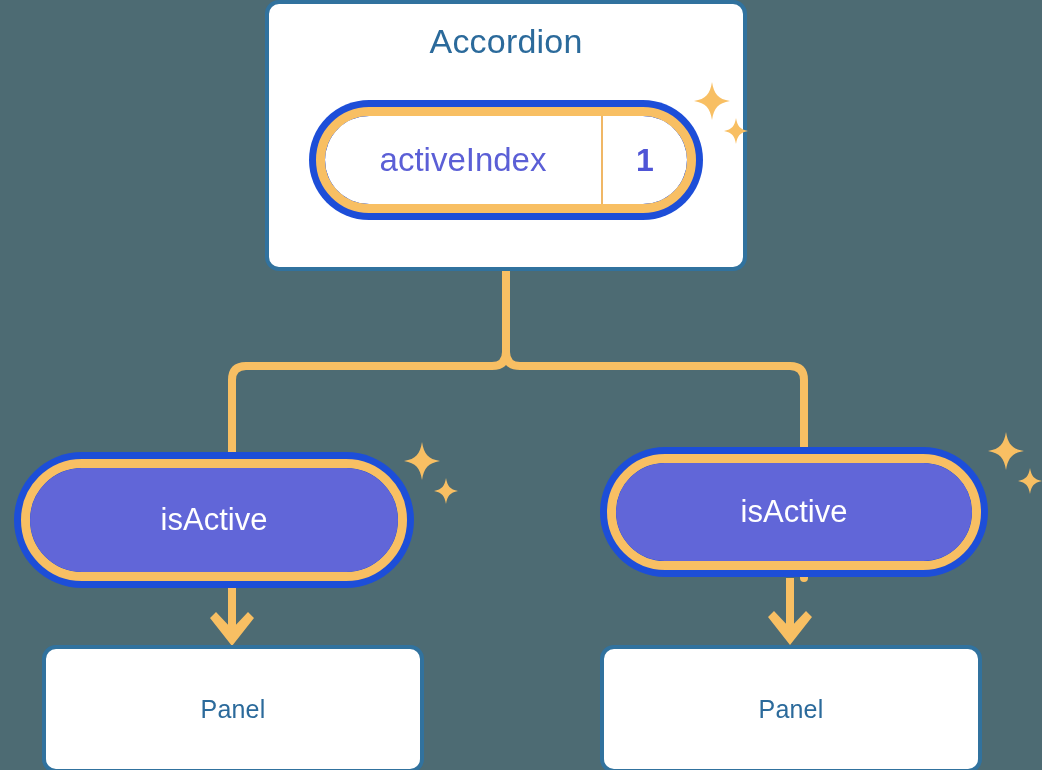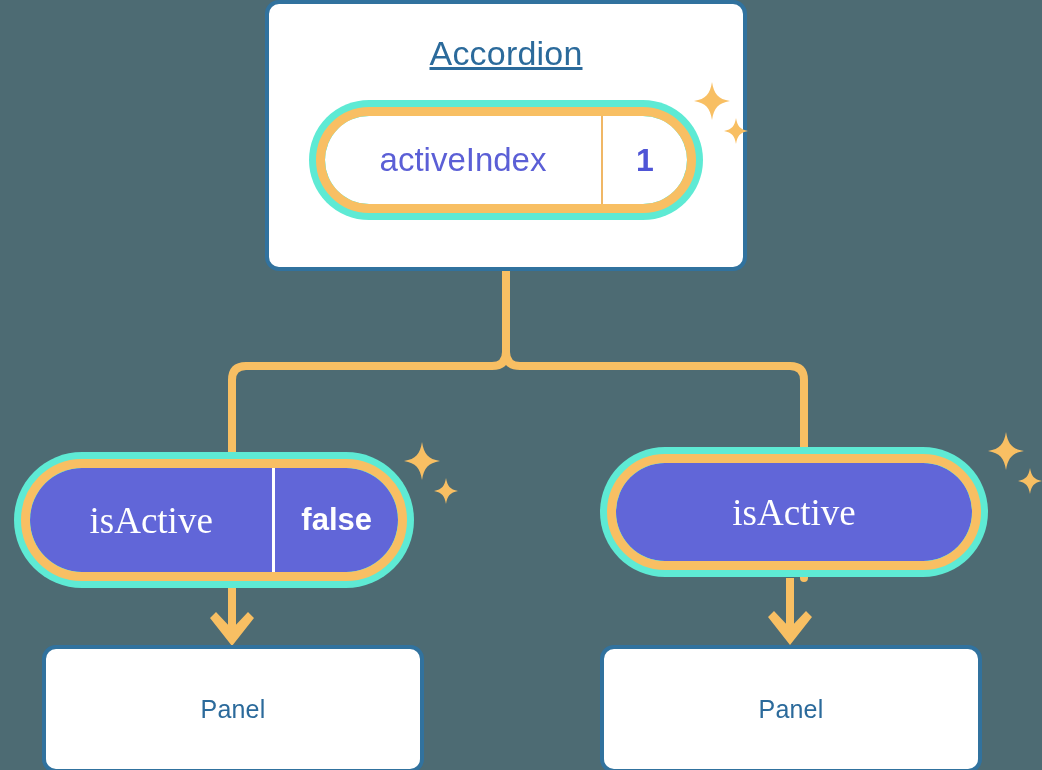--- a/index.html
+++ b/index.html
@@ -50,40 +50,39 @@
 
   #card-accordion {
     left: 265px;
     top: 0px;
     width: 482px;
     height: 271px;
     border-top-left-radius: 14px;
     border-top-right-radius: 14px;
   }
   #card-accordion .card-title {
-    margin-top: 32px;
-    text-decoration: underline;
+    margin-top: 20px;
   }
 
   .panel-card {
     width: 382px;
     height: 128px;
     border-radius: 14px;
     justify-content: center;
   }
   #panel-left  { left: 42px;  top: 645px; }
   #panel-right { left: 600px; top: 645px; }
   .panel-card .card-title { font-size: 25px; }
 
   
   .pill-wrap {
     position: absolute;
     box-sizing: border-box;
     border-radius: 999px;
-    background: #5eead4;              
+    background: #1d4ed8;              
     padding: 7px;
     display: flex;
   }
   .pill-ring {
     flex: 1;
     box-sizing: border-box;
     border-radius: 999px;
     border: 9px solid #f8bf63;        
     display: flex;
     overflow: hidden;
@@ -117,23 +116,22 @@
     font-size: 32px;
     font-weight: bold;
     border-left: 2px solid #f0b765;
   }
 
   
   .pill-solid .pill-body { background: #6166d8; }
   .pill-solid .pill-key {
     flex: 1 1 auto;
     color: #ffffff;
-    font-size: 37px;
+    font-size: 31px;
     padding: 0 24px;
-    font-family: Liberation Serif, serif;
   }
   .pill-solid .pill-val {
     flex: 0 0 auto;
     color: #ffffff;
     font-size: 31px;
     font-weight: bold;
     border-left: 3px solid #ffffff;
     padding: 0 26px;
   }
 
@@ -194,21 +192,20 @@
     <svg viewBox="0 0 62 66" width="62" height="66">
       <path d="M24 0 C26 12 30 17 42 19 C30 21 26 26 24 38 C22 26 18 21 6 19 C18 17 22 12 24 0 Z" fill="#f8bf63"></path>
       <path d="M48 36 C49.4 44 52 47.4 60 49 C52 50.6 49.4 54 48 62 C46.6 54 44 50.6 36 49 C44 47.4 46.6 44 48 36 Z" fill="#f8bf63"></path>
     </svg>
   </div>
 
   <div class="pill-wrap pill-solid" id="pill-left">
     <div class="pill-ring">
       <div class="pill-body">
         <div class="pill-key">isActive</div>
-        <div class="pill-val">false</div>
       </div>
     </div>
   </div>
 
   <div class="sparkle-group" id="sparkles-left">
     <svg viewBox="0 0 62 66" width="62" height="66">
       <path d="M24 0 C26 12 30 17 42 19 C30 21 26 26 24 38 C22 26 18 21 6 19 C18 17 22 12 24 0 Z" fill="#f8bf63"></path>
       <path d="M48 36 C49.4 44 52 47.4 60 49 C52 50.6 49.4 54 48 62 C46.6 54 44 50.6 36 49 C44 47.4 46.6 44 48 36 Z" fill="#f8bf63"></path>
     </svg>
   </div>

